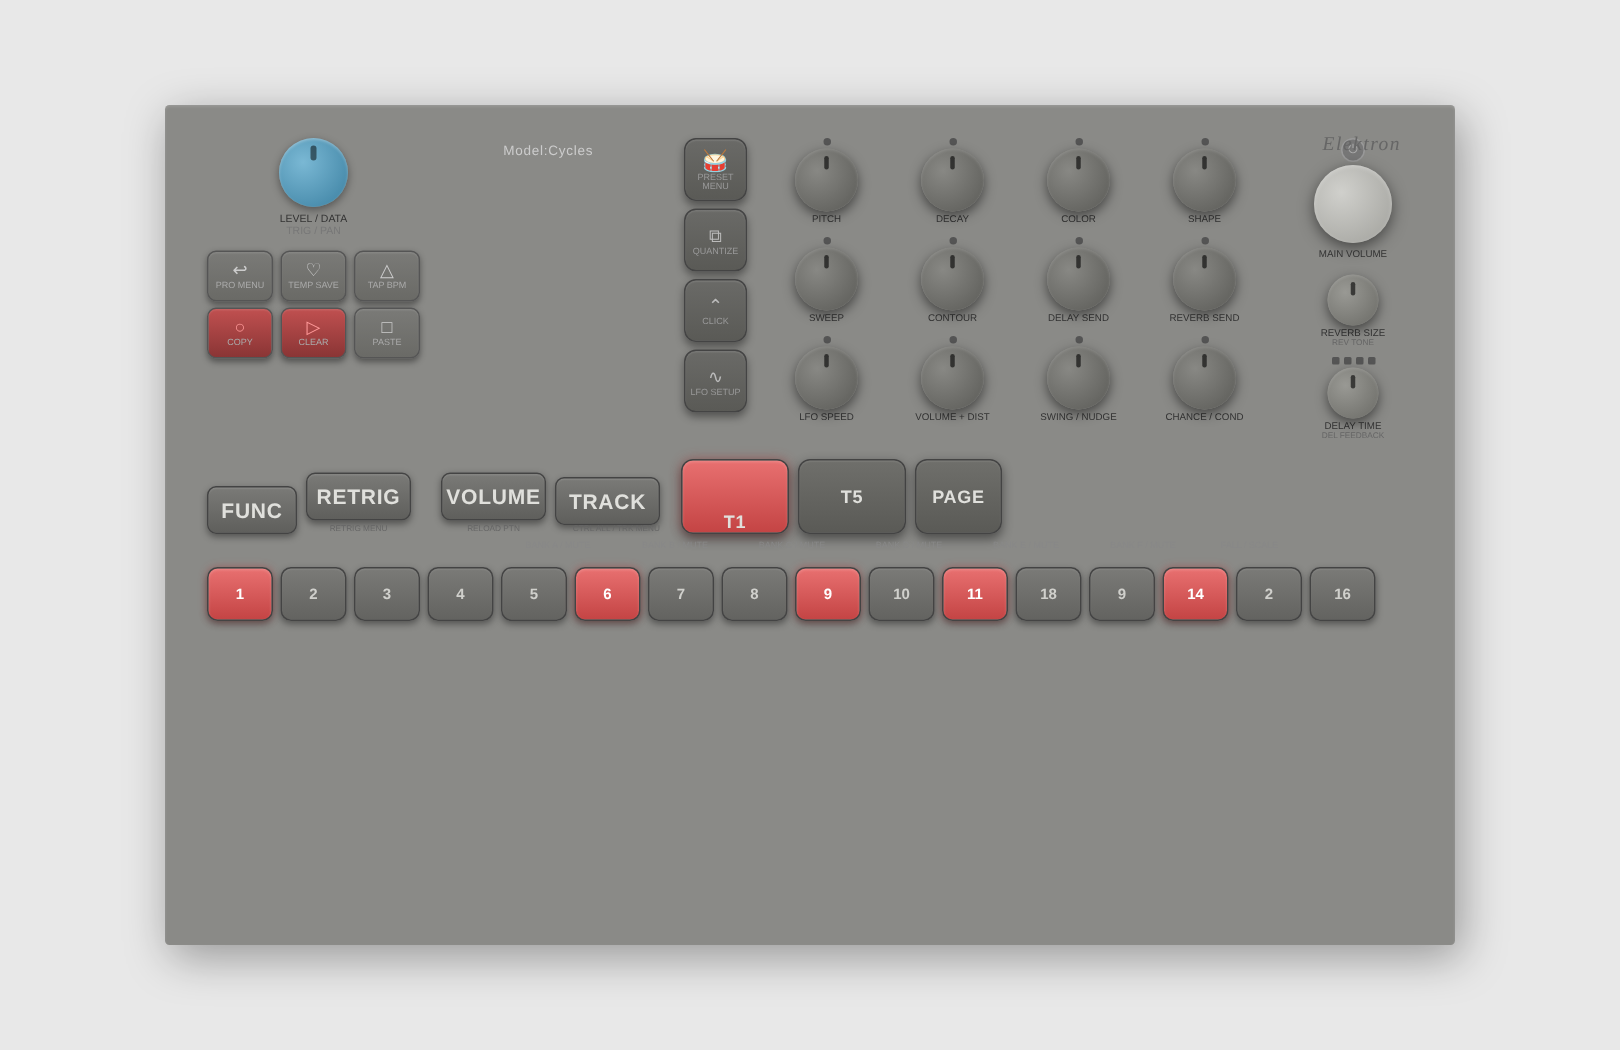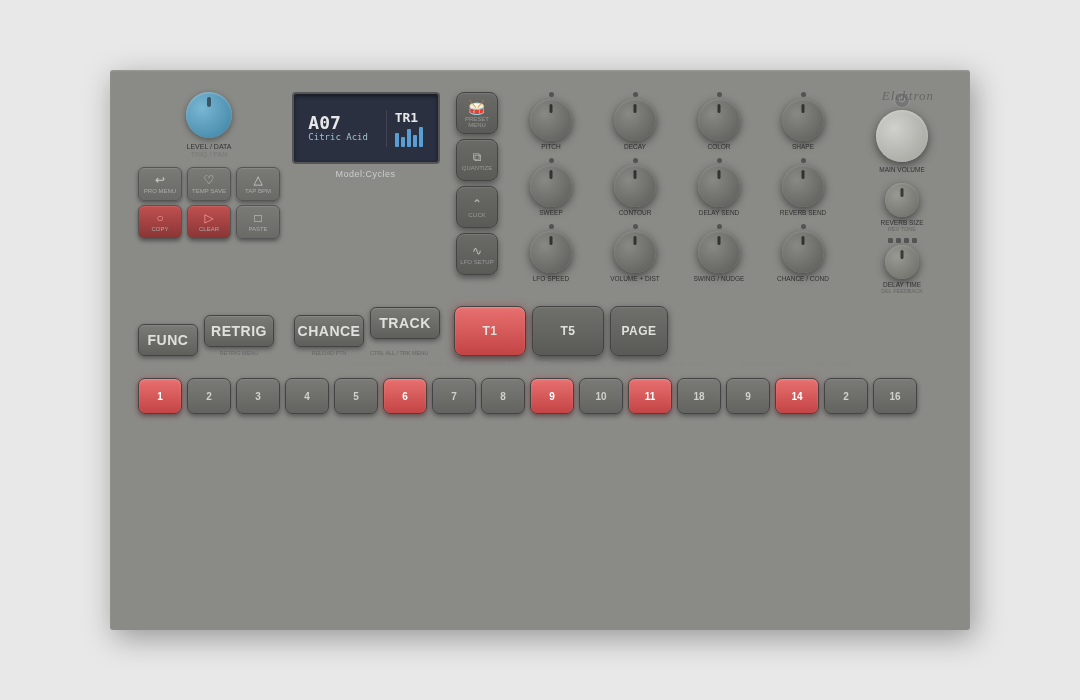--- a/index.html
+++ b/index.html
@@ -309,20 +309,21 @@
       display: flex;
       flex-direction: column;
       align-items: center;
       justify-content: center;
       gap: 2px;
     }
 
     .track-btn-active {
       background: linear-gradient(180deg, #e87070 0%, #c44444 100%);
       box-shadow: 0 3px 7px rgba(0,0,0,0.45), inset 0 1px 2px rgba(255,200,200,0.3), 0 0 8px rgba(220,80,80,0.4);
+      justify-content: flex-end;
     }
 
     .track-btn-label {
       font-size: 12px;
       font-weight: bold;
       color: #e0e0dc;
       letter-spacing: 0.5px;
     }
 
     .btn-page {
@@ -420,36 +421,20 @@
             </div>
             <div class="btn-small">
               <span class="btn-small-icon">□</span>
               <span class="btn-sub-label">PASTE</span>
             </div>
           </div>
         </div>
       </div>
 
       <div style="display:flex; flex-direction:column; align-items:center; gap:2px; min-width:155px;">
-        <div class="lcd-screen">
-          <div class="lcd-left">
-            <div class="lcd-preset">A07</div>
-            <div class="lcd-name">Citric Acid</div>
-          </div>
-          <div class="lcd-right">
-            <div class="lcd-track">TR1</div>
-            <div class="lcd-bars">
-              <div class="lcd-bar" style="height:14px;"></div>
-              <div class="lcd-bar" style="height:10px;"></div>
-              <div class="lcd-bar" style="height:18px;"></div>
-              <div class="lcd-bar" style="height:12px;"></div>
-              <div class="lcd-bar" style="height:20px;"></div>
-            </div>
-          </div>
-        </div>
         <div class="model-name">Model:Cycles</div>
       </div>
 
       <div style="display:flex; flex-direction:column; gap:5px; align-items:center; min-width:52px;">
         <div class="btn-preset">
           <span class="btn-preset-icon">🥁</span>
           <span class="btn-preset-label">PRESET MENU</span>
         </div>
         <div class="btn-preset">
           <span class="btn-preset-icon" style="font-size:12px;">⧉</span>
@@ -572,24 +557,24 @@
       <div style="display:flex; gap:6px; align-items:flex-end;">
         <div style="display:flex; flex-direction:column; gap:3px; align-items:center;">
           <div class="btn-func" style="width:60px;">FUNC</div>
         </div>
         <div style="display:flex; flex-direction:column; gap:3px; align-items:center;">
           <div class="btn-func btn-retrig">RETRIG</div>
           <div class="knob-label-sub">RETRIG MENU</div>
         </div>
         <div style="width:8px;"></div>
         <div style="display:flex; flex-direction:column; gap:3px; align-items:center;">
-          <div class="btn-func btn-pattern">CHANCE</div>
+          <div class="btn-func btn-pattern">VOLUME</div>
           <div class="knob-label-sub">RELOAD PTN</div>
         </div>
-        <div style="display:flex; flex-direction:column; gap:11px; align-items:flex-start;">
+        <div style="display:flex; flex-direction:column; gap:0; align-items:flex-end;">
           <div class="btn-func btn-track">TRACK</div>
           <div class="knob-label-sub">CTRL ALL / TRK MENU</div>
         </div>
         <div style="width:2px;"></div>
 
         <div class="track-btn track-btn-active">
           <span class="track-btn-label">T1</span>
         </div>
         <div class="track-btn">
           <span class="track-btn-label">T5</span>

